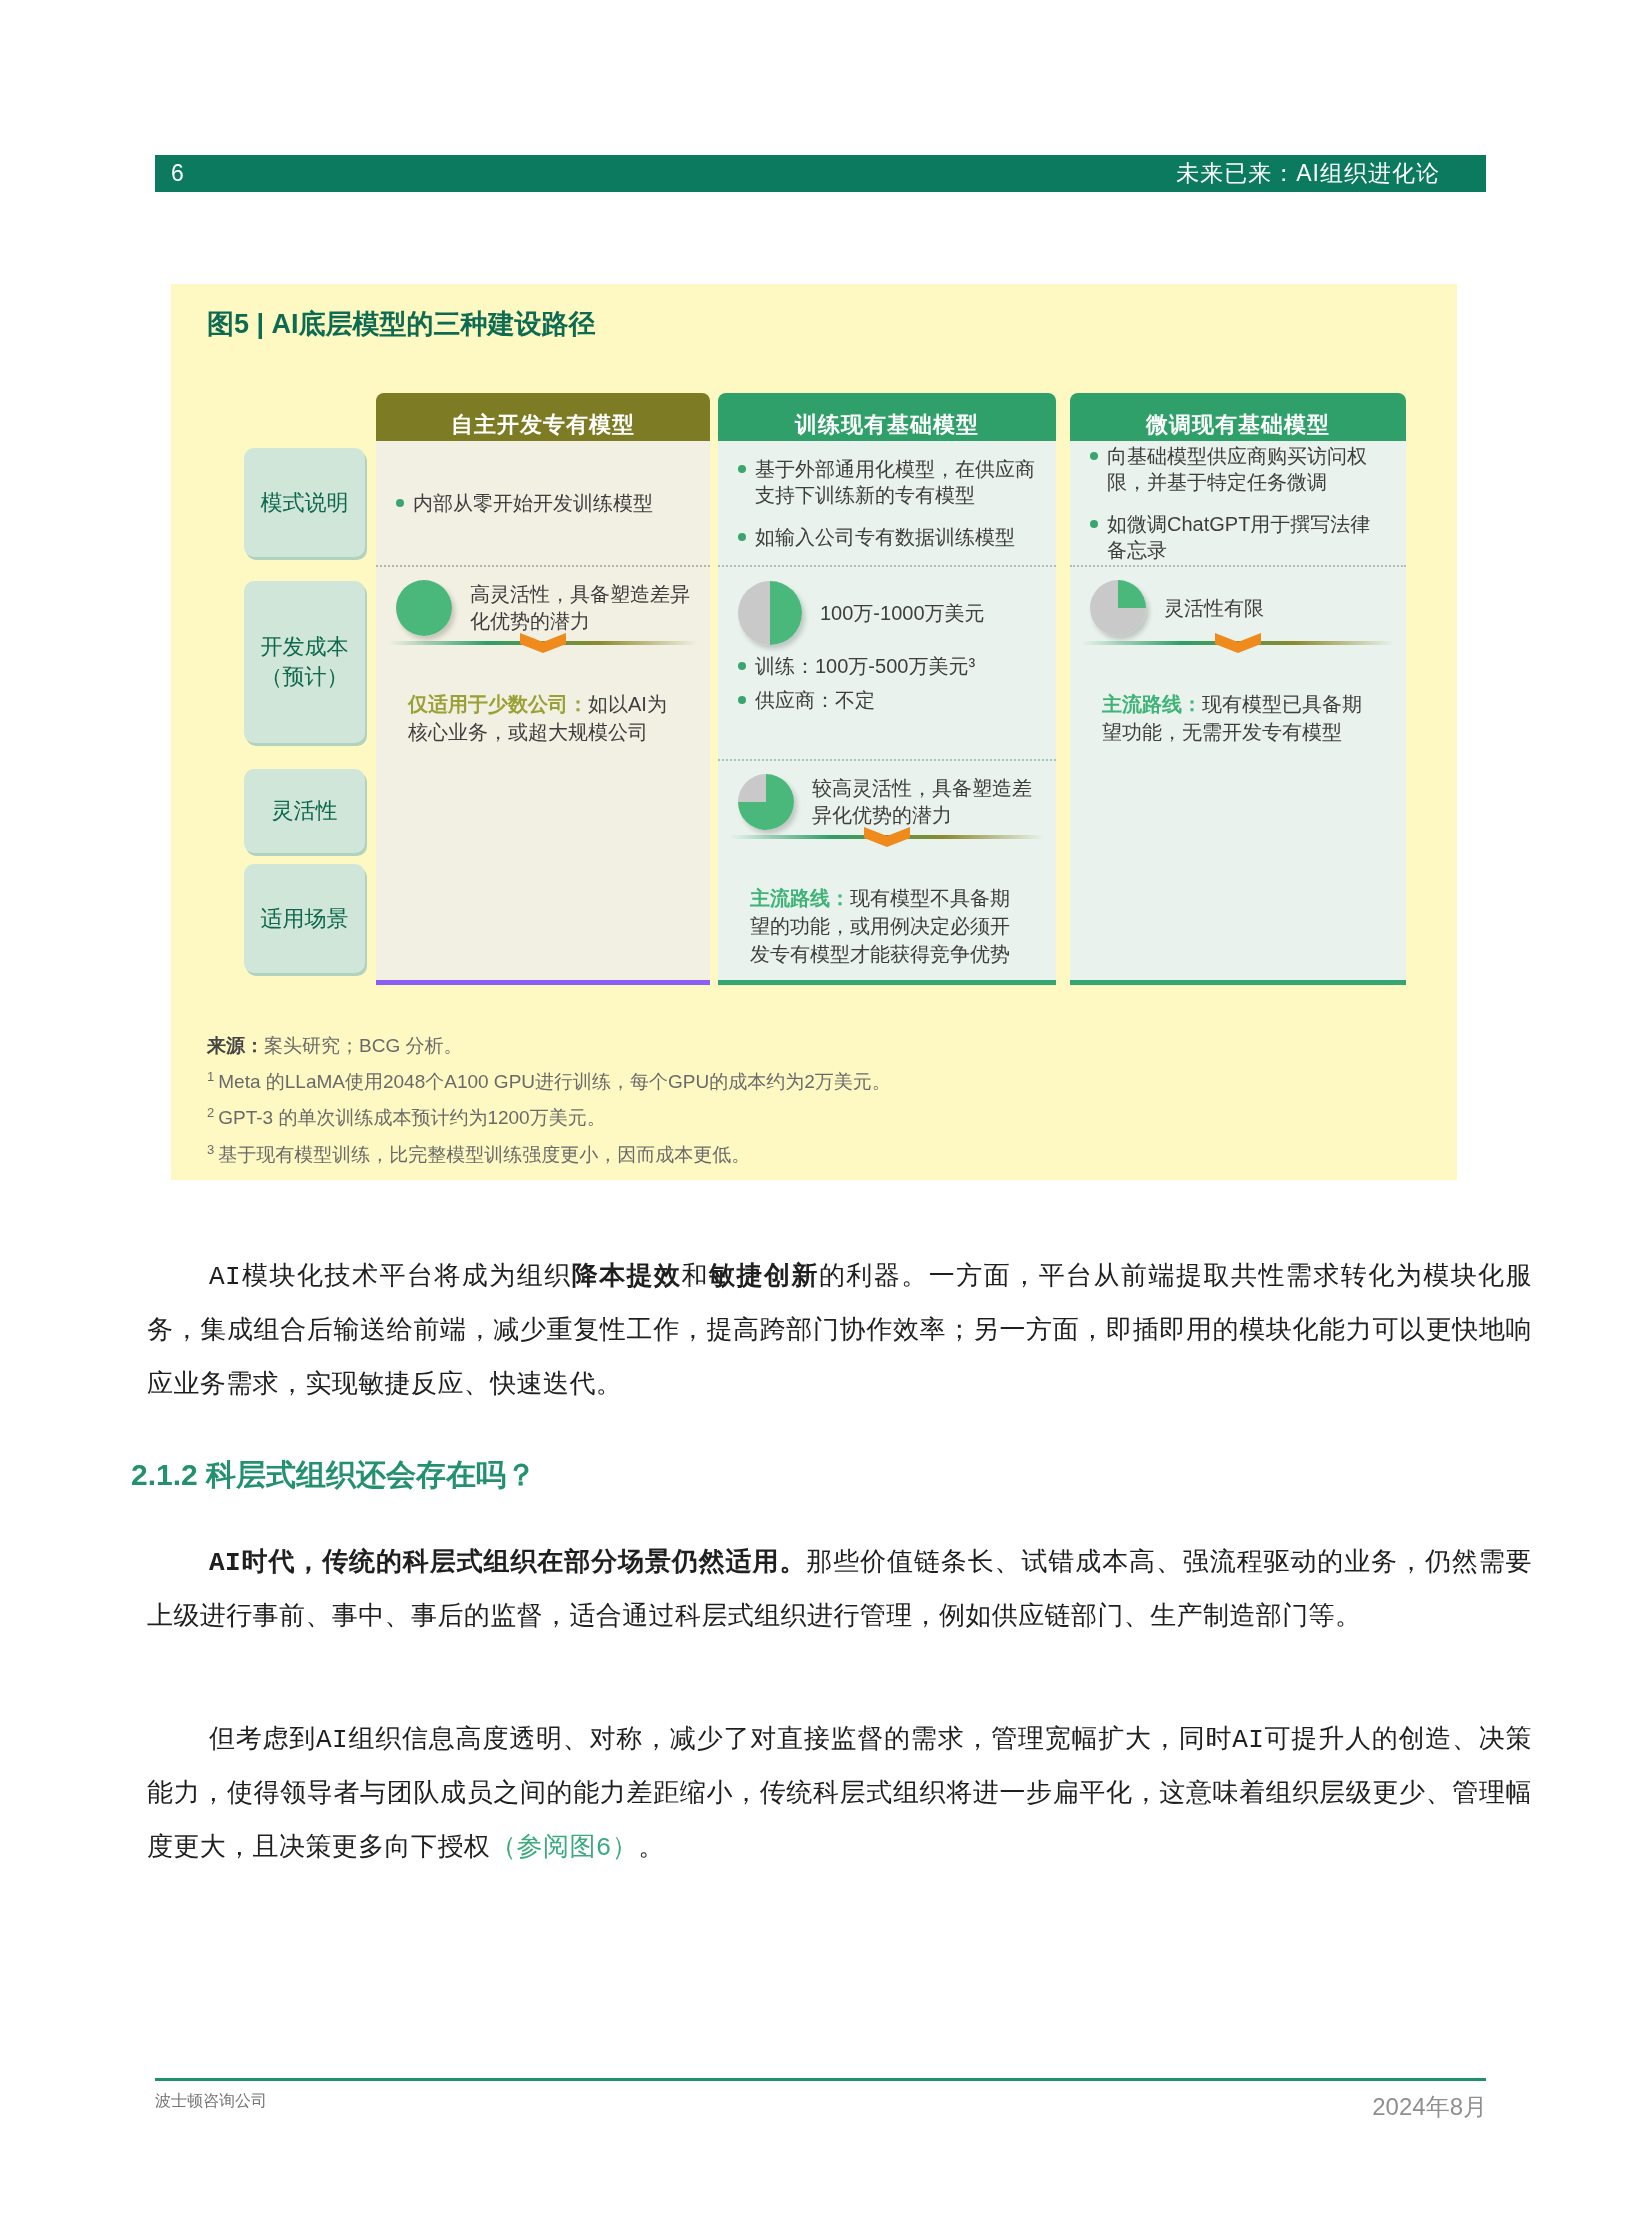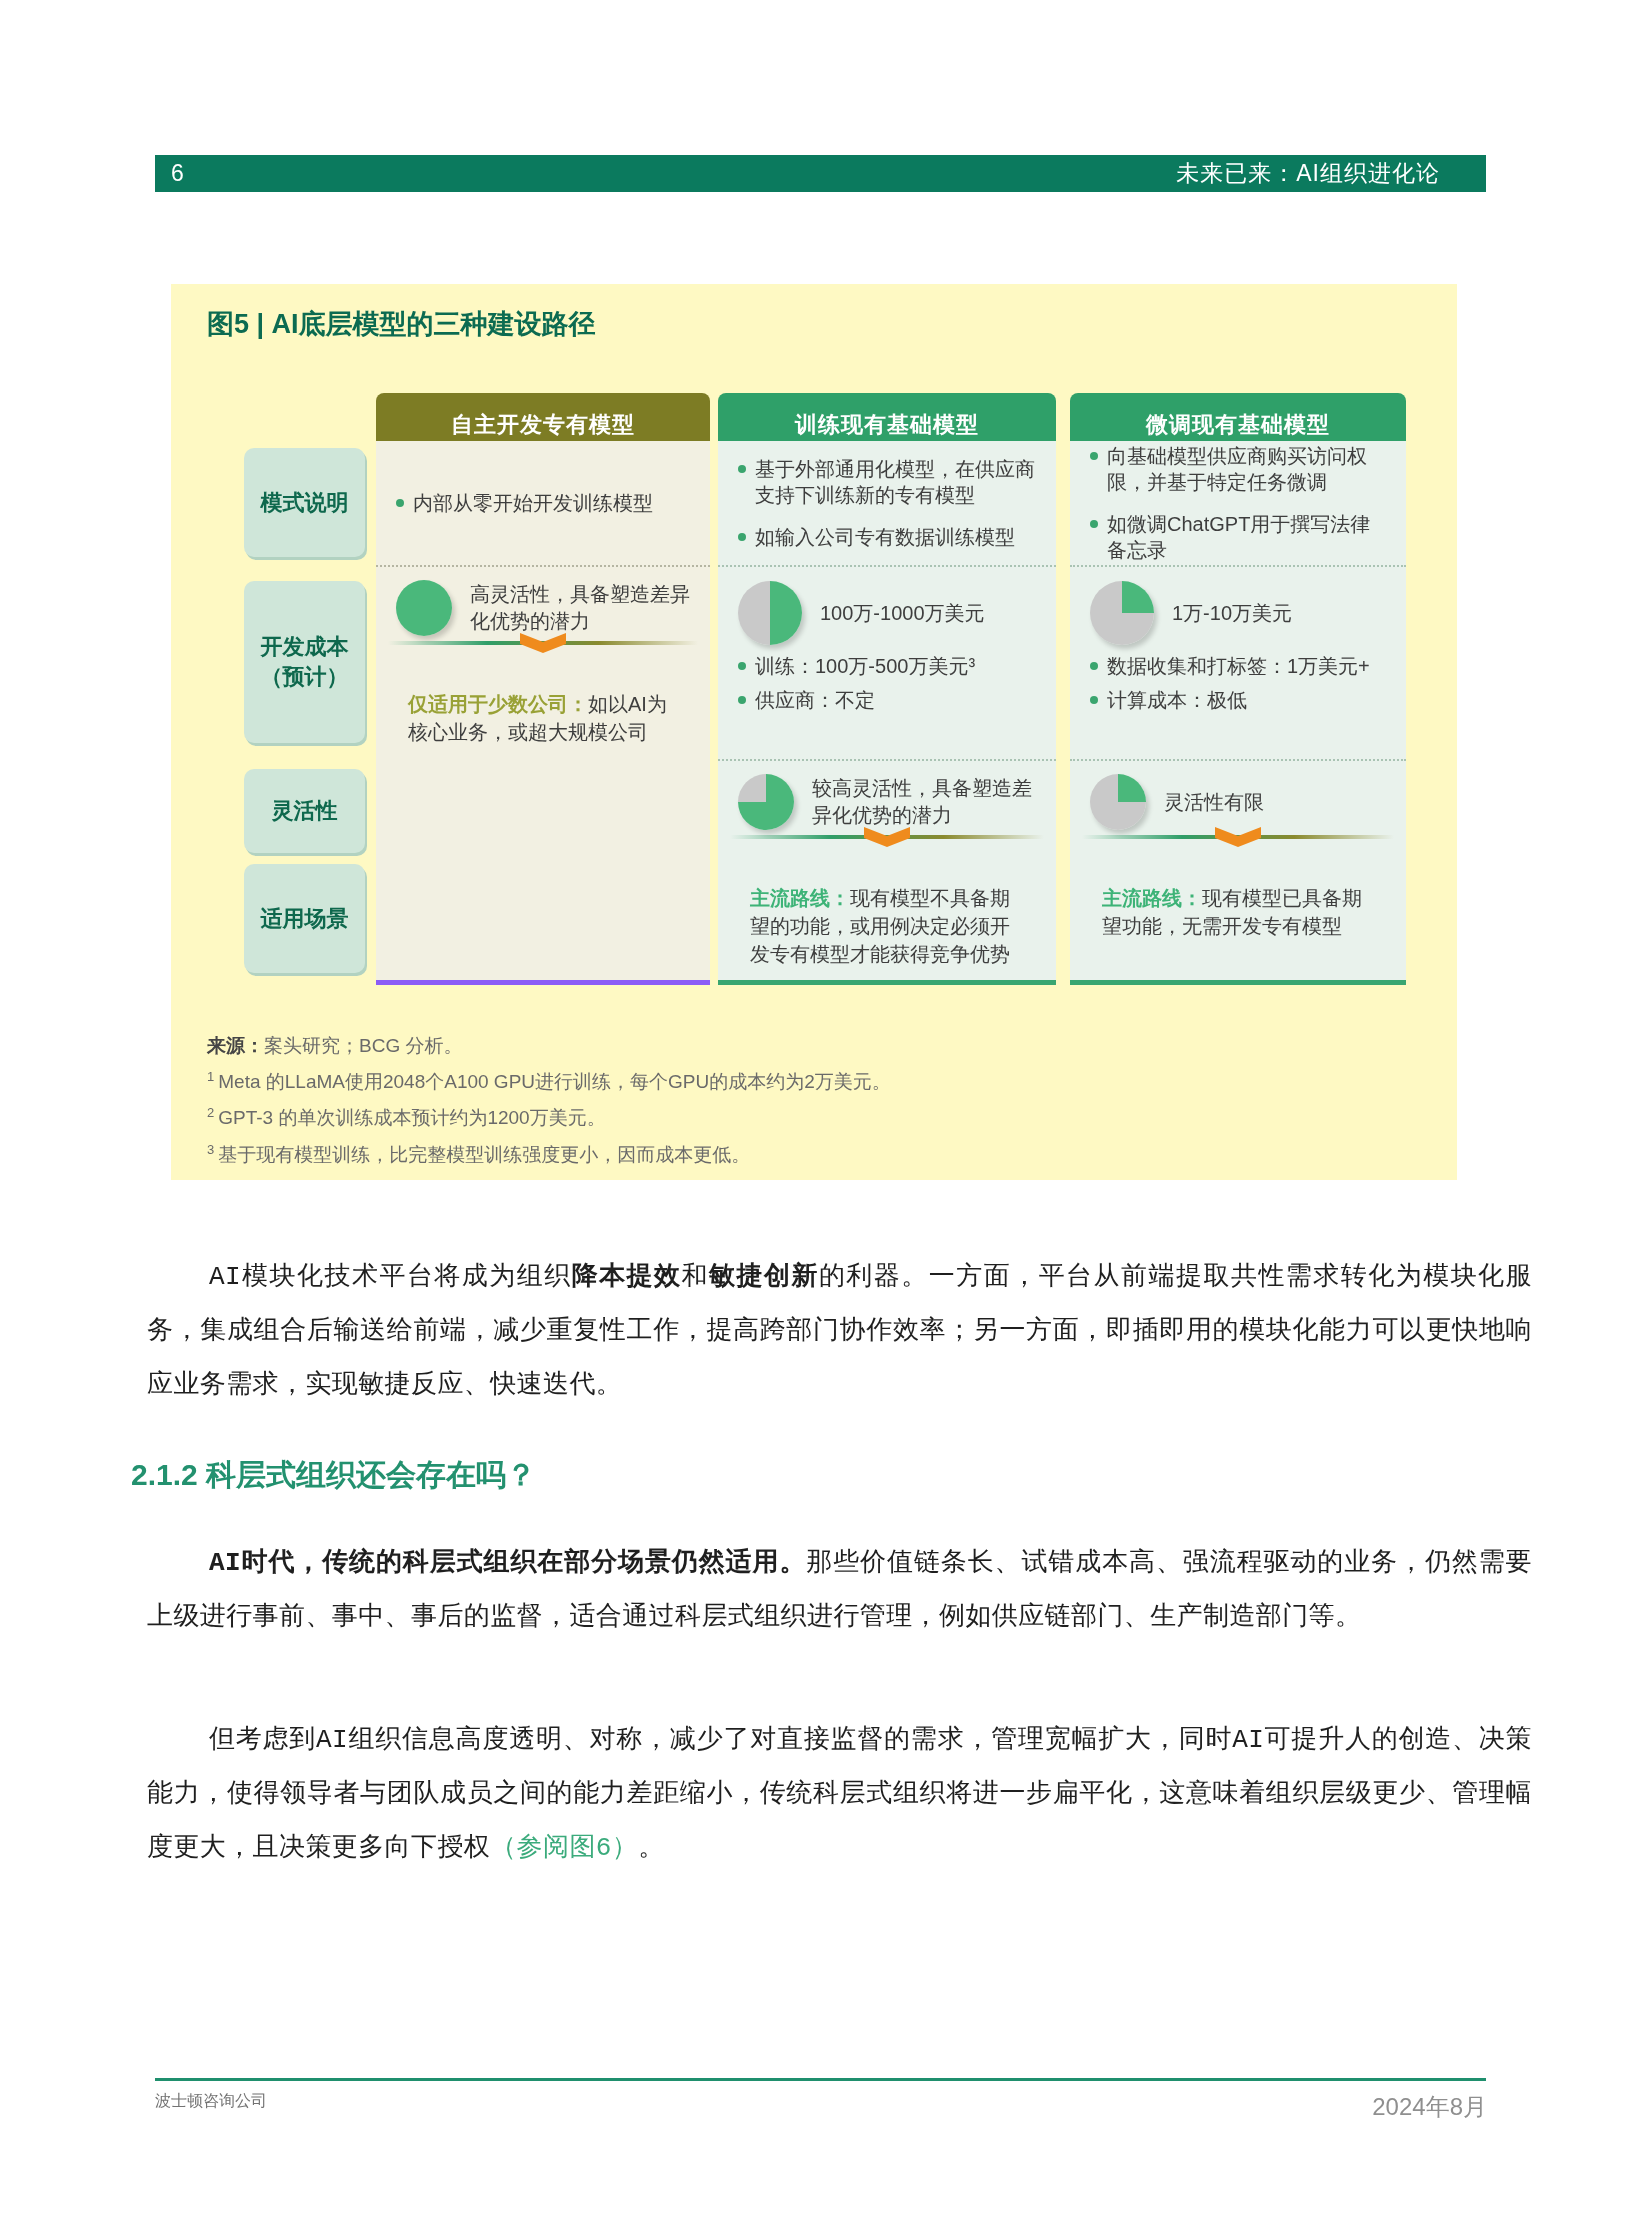--- a/index.html
+++ b/index.html
@@ -59,21 +59,21 @@
   .chevron{position:absolute;left:50%;top:1px;transform:translateX(-50%);}
 
   .cell.r4 p{margin:12px;font-size:20px;line-height:28px;color:#3e3e3e;}
   .lead{font-weight:bold;}
   .lead.olive-text{color:#99a136;}
   .lead.green-text{color:#3db377;}
 
   .row-label{position:absolute;left:73px;width:121px;background:#cfe6d9;
              border-radius:10px;box-shadow:2px 3px 0 #b2d2c1;display:flex;
              align-items:center;justify-content:center;text-align:center;
-             font-weight:bold;color:#0e684d;font-size:22px;line-height:30px;
+             font-weight:normal;color:#0e684d;font-size:22px;line-height:30px;
              white-space:pre-line;}
 
   .footnotes{position:absolute;left:36px;top:752px;font-size:19px;color:#6a6a6a;}
   .footnotes p{margin:0 0 11px 0;line-height:20px;}
   .footnotes .src strong{color:#454545;}
   .footnotes sup{font-size:13px;margin-right:4px;}
 
   
   .body-p{position:absolute;left:131px;width:1385px;margin:16px;
           font-family:Liberation Mono, monospace;font-size:26px;line-height:54px;
@@ -187,34 +187,20 @@
       <div class="cell r1">
         <div class="bullet">
           <span class="dot"></span>
           <span>向基础模型供应商购买访问权限，并基于特定任务微调</span>
         </div>
         <div class="bullet">
           <span class="dot"></span>
           <span>如微调ChatGPT用于撰写法律备忘录</span>
         </div>
       </div>
-      <div class="cell r2">
-        <div class="pie-row">
-          <div class="pie pie-lg" style="background: conic-gradient(rgb(74, 184, 123) 0%, rgb(74, 184, 123) 25%, rgb(201, 201, 201) 25%, rgb(201, 201, 201) 100%);"></div>
-          <div class="pie-label">1万-10万美元</div>
-        </div>
-        <div class="bullet">
-          <span class="dot"></span>
-          <span>数据收集和打标签：1万美元+</span>
-        </div>
-        <div class="bullet">
-          <span class="dot"></span>
-          <span>计算成本：极低</span>
-        </div>
-      </div>
       <div class="cell r3">
         <div class="pie-row">
           <div class="pie pie-sm" style="background: conic-gradient(rgb(74, 184, 123) 0%, rgb(74, 184, 123) 25%, rgb(201, 201, 201) 25%, rgb(201, 201, 201) 100%);"></div>
           <div class="pie-label">灵活性有限</div>
         </div>
         <div class="flex-sep">
           <div class="sep-line"></div>
           <svg class="chevron" width="46" height="20" viewBox="0 0 46 20">
             <polygon points="0,0 23,9 46,0 46,11 23,20 0,11" fill="#ef8b1d"></polygon>
           </svg>

